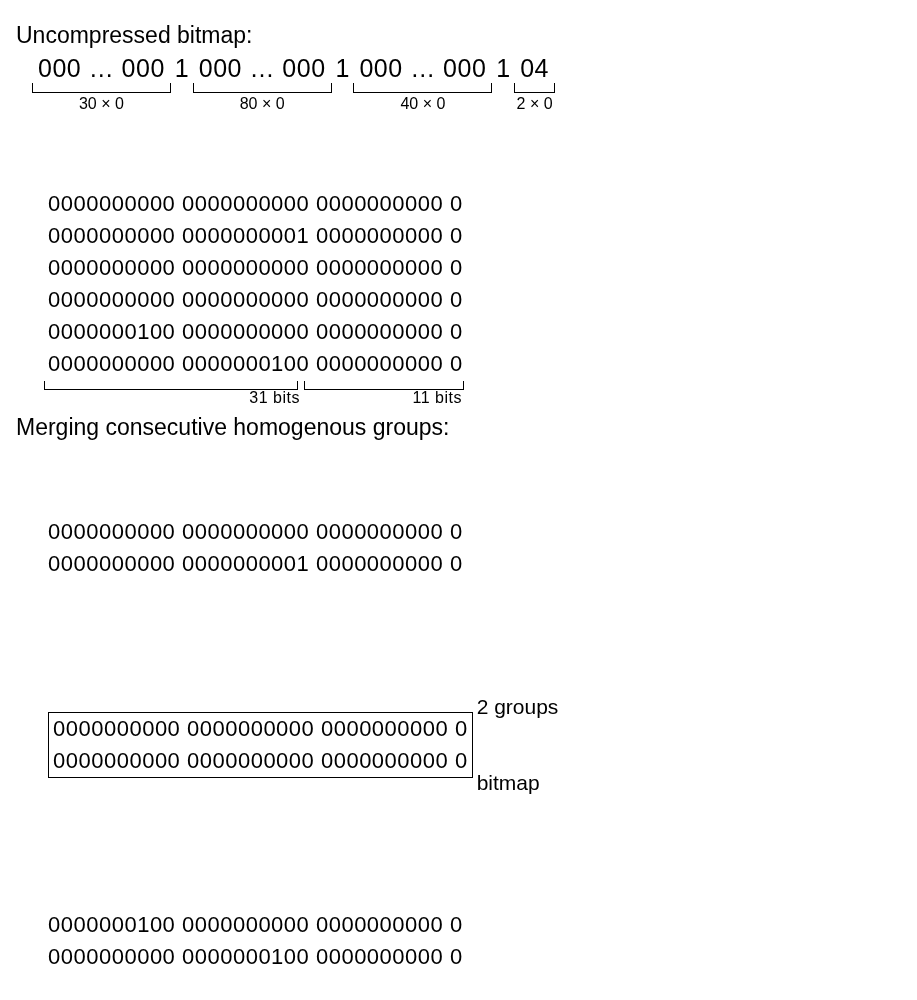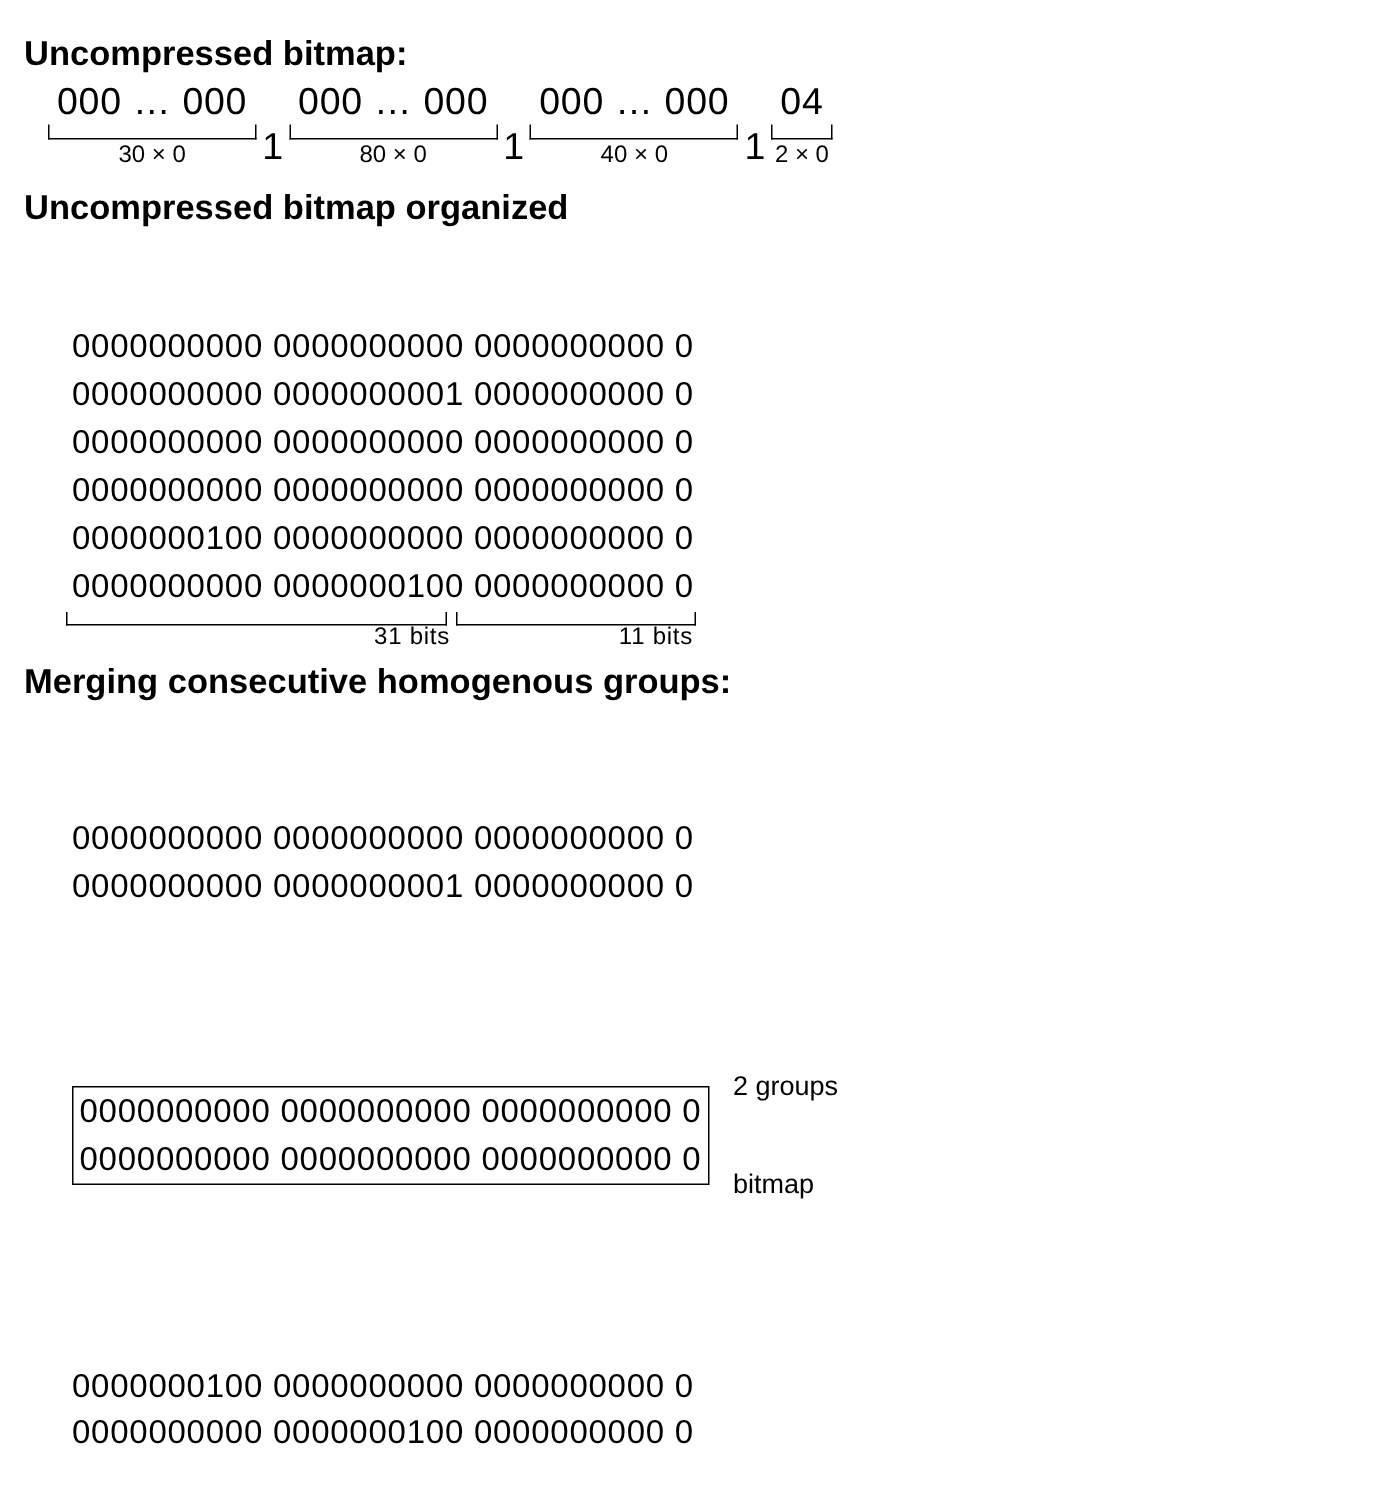--- a/index.html
+++ b/index.html
@@ -6,36 +6,36 @@
       font-family: Arial, Helvetica, sans-serif;
       font-size: 19px;
       margin: 0;
       padding: 12px 16px;
       background: #fff;
       color: #000;
       width: 917px;
       box-sizing: border-box;
     }
     .heading {
-      font-weight: bold;
+      font-weight: normal;
       font-size: 23px;
       margin: 10px 0 4px 0;
     }
     .mono {
       font-family: Arial, Helvetica, sans-serif;
       letter-spacing: 0.5px;
       white-space: pre;
     }
     .section {
       margin-bottom: 12px;
     }
     
     .seg-row {
       display: flex;
-      align-items: flex-end;
+      align-items: flex-start;
       margin: 6px 0 0 16px;
       font-size: 25px;
     }
     .seg {
       display: flex;
       flex-direction: column;
       align-items: center;
       margin: 0;
     }
     .seg-top {
@@ -83,22 +83,22 @@
     
     .merge-wrap {
       display: flex;
       align-items: center;
     }
     .merge-box {
       border: 1.5px solid #000;
       padding: 0 4px;
     }
     .merge-note {
-      font-size: 18px;
-      margin-left: 16px;
+      font-size: 21px;
+      margin-left: 4px;
       line-height: 1.2;
     }
   </style>
 </head>
 <body>
 
 <div class="section">
   <div class="heading">Uncompressed bitmap:</div>
   <div class="seg-row" id="seg-row">
       <div class="seg">
@@ -121,21 +121,20 @@
       <div class="sep-one">1</div>
       <div class="seg">
         <div class="seg-top mono">04</div>
         <div class="seg-brace"></div>
         <div class="seg-label">2 × 0</div>
       </div>
     </div>
 </div>
 
 <div class="section">
-  <div class="heading" style="margin-bottom:0">Uncompressed bitmap organized</div>
   <div class="bits-block" id="sec2-rows" style="position:relative;">
   <div class="bits-line mono">0000000000 0000000000 0000000000 0</div><div class="bits-line mono">0000000000 0000000001 0000000000 0</div><div class="bits-line mono">0000000000 0000000000 0000000000 0</div><div class="bits-line mono">0000000000 0000000000 0000000000 0</div><div class="bits-line mono">0000000100 0000000000 0000000000 0</div><div class="bits-line mono" style="position: relative;">0000000000 0000000100 0000000000 0<div class="sub-bracket" style="left: -4px; width: 252px;"></div><div class="sub-label" style="left: 0px; width: 252px; bottom: -30px;">31 bits</div><div class="sub-bracket" style="left: 256px; width: 158px;"></div><div class="sub-label" style="left: 256px; width: 158px; bottom: -30px;">11 bits</div></div></div>
 </div>
 
 <div class="section" style="margin-top:34px;">
   <div class="heading">Merging consecutive homogenous groups:</div>
   <div class="bits-block" style="margin-top:12px;">
     <div id="sec3-pre"><div class="bits-line mono">0000000000 0000000000 0000000000 0</div><div class="bits-line mono">0000000000 0000000001 0000000000 0</div></div>
     <div class="merge-wrap">
       <div class="merge-box" id="sec3-merge"><div class="bits-line mono">0000000000 0000000000 0000000000 0</div><div class="bits-line mono">0000000000 0000000000 0000000000 0</div></div>

